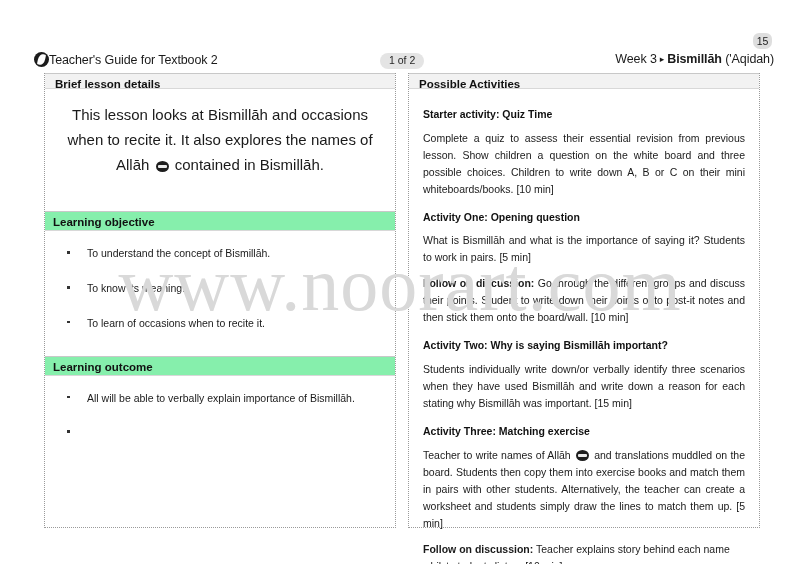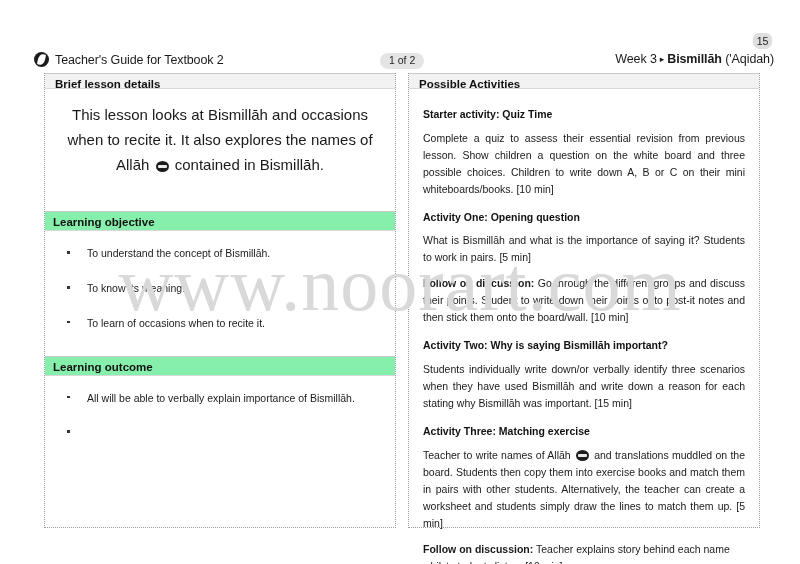--- a/index.html
+++ b/index.html
@@ -48,21 +48,20 @@
     top: 52px;
     width: 740px;
     height: 26px;
   }
   #brand {
     position: absolute;
     left: 0;
     top: 0;
     display: flex;
     align-items: center;
-    gap: 6px;
   }
   #logo-mark {
     width: 15px;
     height: 15px;
     border-radius: 50%;
     background: #1b1b1b;
     position: relative;
     flex: none;
   }
   #logo-mark::before {

